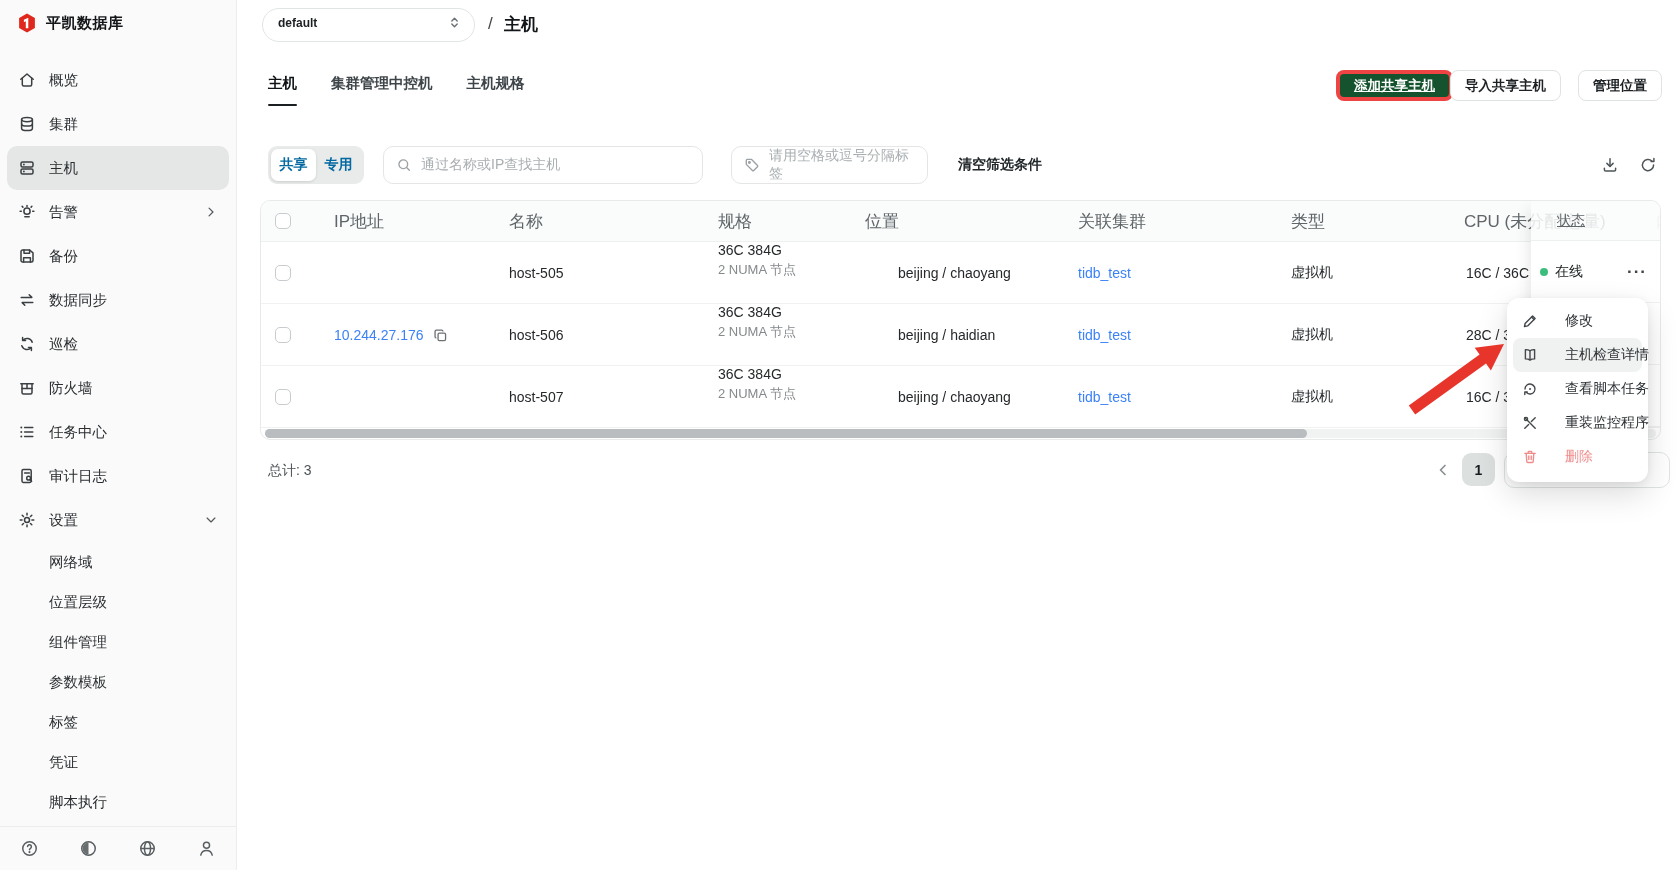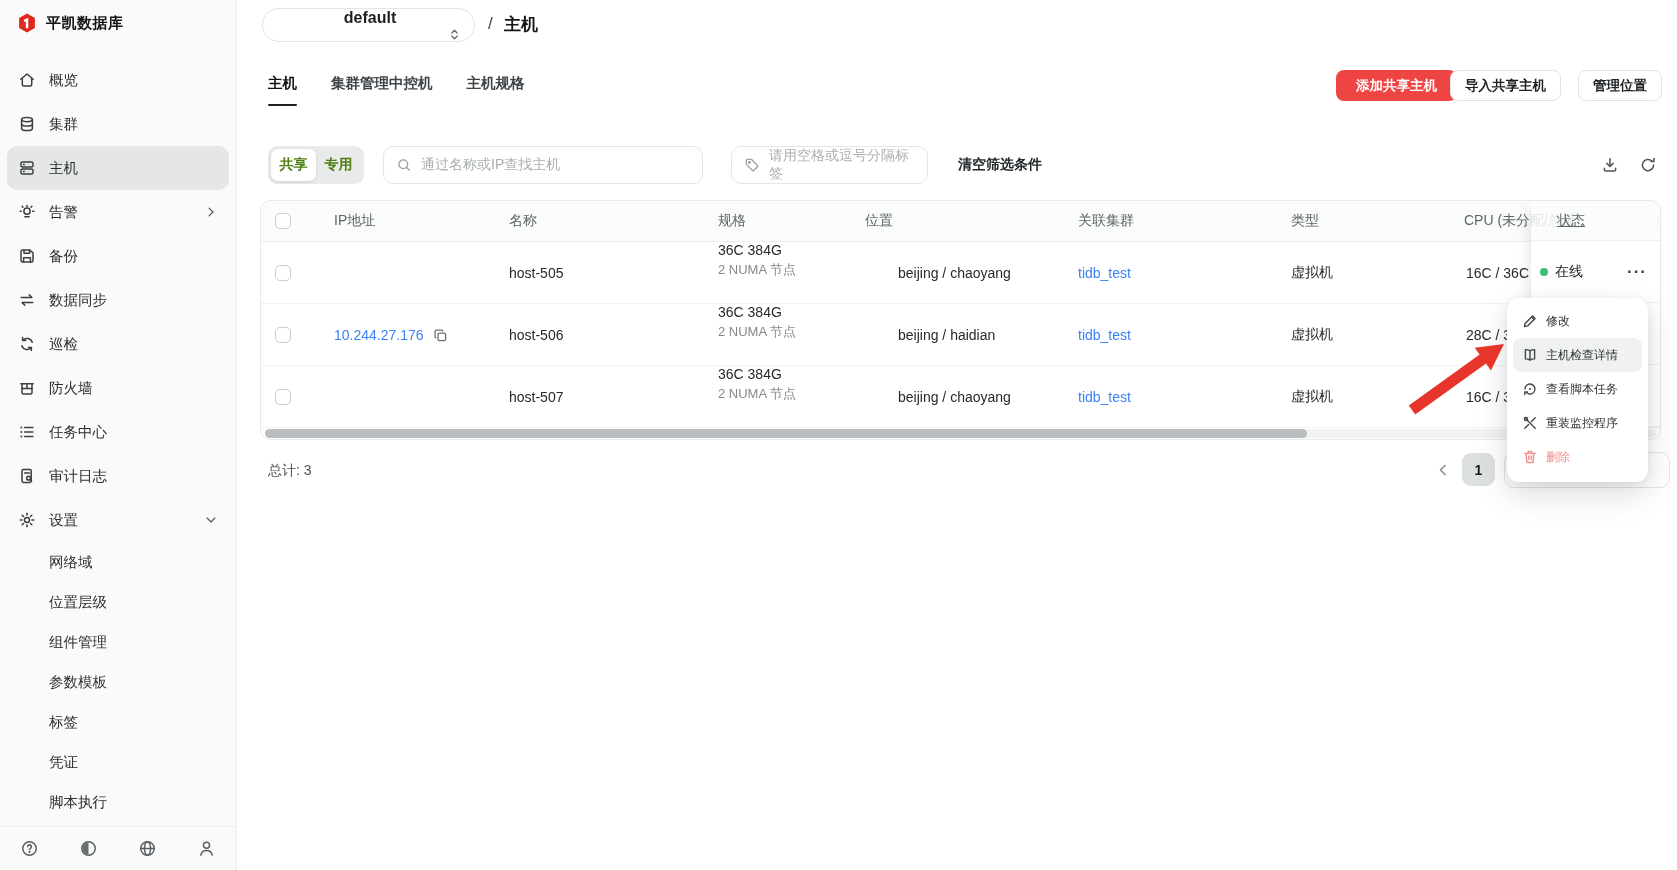--- a/index.html
+++ b/index.html
@@ -11,48 +11,48 @@
   .brand{position:absolute;left:16px;top:12px;display:flex;align-items:center;gap:8px;font-weight:700;font-size:15px;color:#141618;letter-spacing:.5px;}
   .nav{position:absolute;top:58px;left:7px;right:7px;}
   .nav-item{height:44px;display:flex;align-items:center;gap:13px;padding:0 11px;border-radius:10px;font-size:14.5px;font-weight:500;color:#2a2e31;cursor:pointer;}
   .nav-item .ic{width:18px;height:18px;color:#3a3f42;flex:none;}
   .nav-item.active{background:#e4e7e6;}
   .nav-item .chev{margin-left:auto;color:#55595c;width:14px;height:14px;}
   .sub-item{height:40px;display:flex;align-items:center;padding-left:42px;font-size:14.5px;font-weight:500;color:#2a2e31;cursor:pointer;}
   .side-foot{position:absolute;left:0;right:0;bottom:0;height:43px;border-top:1px solid #ececec;display:flex;align-items:center;justify-content:space-around;color:#585e61;}
   .foot-ic{width:19px;height:19px;cursor:pointer;}
   
-  .select-pill{position:absolute;left:262px;top:8px;width:213px;height:34px;border:1px solid #e2e5e5;border-radius:17px;background:#fff;display:flex;align-items:center;padding:0 12px 5px 15px;font-size:16px;font-weight:600;box-sizing:border-box;cursor:pointer;flex-direction:column;}
+  .select-pill{position:absolute;left:262px;top:8px;width:213px;height:34px;border:1px solid #e2e5e5;border-radius:17px;background:#fff;display:flex;align-items:center;padding:0 12px 5px 15px;font-size:12px;font-weight:600;box-sizing:border-box;cursor:pointer;}
   .pill-chev{margin-left:auto;color:#6a7073;width:15px;height:15px;}
   .crumb-sep{position:absolute;left:488px;top:14px;font-size:17px;color:#42484b;}
   .page-title{position:absolute;left:504px;top:13px;font-size:17px;font-weight:700;color:#131619;}
   
   .tabs{position:absolute;left:268px;top:74px;display:flex;gap:34px;font-size:14.5px;font-weight:600;color:#3e4549;}
   .tab{padding-bottom:13px;position:relative;cursor:pointer;}
   .tab.active{color:#0f1315;}
   .tab.active::after{content:"";position:absolute;left:0;right:0;bottom:0;height:2.5px;background:#1b1f21;border-radius:2px;}
   .btn{position:absolute;top:70px;height:31px;border-radius:8px;display:flex;align-items:center;padding:0 14px;font-size:13.5px;font-weight:600;box-sizing:border-box;cursor:pointer;white-space:nowrap;}
-  .btn-primary{left:1336px;background:#ef4444;color:#fff;border:6px solid #ef4444;}
+  .btn-primary{left:1336px;background:#14532d;color:#fff;border:4px solid #ef4444;text-decoration:underline;}
   .btn-outline{background:#fff;border:1px solid #e0e3e3;color:#1d2124;}
   .btn-import{left:1450px;}
   .btn-manage{left:1578px;}
   
   .seg{position:absolute;left:268px;top:146px;width:96px;height:38px;background:#e9ebeb;border-radius:9px;display:flex;padding:3px;box-sizing:border-box;}
-  .seg-opt{flex:1;display:flex;align-items:center;justify-content:center;font-size:14px;font-weight:700;color:#4d7c0f;border-radius:7px;cursor:pointer;}
+  .seg-opt{flex:1;display:flex;align-items:center;justify-content:center;font-size:14px;font-weight:700;color:#0369a1;border-radius:7px;cursor:pointer;}
   .seg-opt.active{background:#fff;box-shadow:0 1px 3px rgba(0,0,0,.12);}
   .inputbox{position:absolute;top:146px;height:38px;border:1px solid #e4e6e6;border-radius:10px;background:#fff;display:flex;align-items:center;gap:9px;padding:0 12px;font-size:14px;color:#a9aeb1;box-sizing:border-box;cursor:text;}
   .inputbox .ic{width:16px;height:16px;color:#9aa0a3;flex:none;}
   .search-box{left:383px;width:320px;}
   .tag-box{left:731px;width:197px;}
   .clear-link{position:absolute;left:958px;top:156px;font-size:14px;font-weight:600;color:#23282b;cursor:pointer;}
   .tool-ic{position:absolute;top:156px;width:18px;height:18px;color:#4e5457;cursor:pointer;}
   .dl-ic{left:1601px;} .rf-ic{left:1639px;}
   
   .table{position:absolute;left:260px;top:200px;width:1401px;height:240px;border:1px solid #e8eaea;border-radius:10px;background:#fff;overflow:hidden;box-sizing:border-box;}
-  .thead{position:relative;height:40px;background:#fafbfb;border-bottom:1px solid #eef0f0;font-size:14px;color:#5f6568;}
+  .thead{position:relative;height:40px;background:#fafbfb;border-bottom:1px solid #eef0f0;font-size:17px;color:#5f6568;}
   .th{position:absolute;top:0;height:40px;display:flex;align-items:center;white-space:nowrap;}
   .checkbox{width:16px;height:16px;border:1.5px solid #c8ccce;border-radius:5px;background:#fff;box-sizing:border-box;cursor:pointer;}
   .row{position:relative;height:62px;border-bottom:1px solid #f0f2f2;box-sizing:border-box;}
   .cell{position:absolute;top:0;height:62px;display:flex;align-items:center;font-size:14px;color:#26292c;white-space:nowrap;}
   .c-check{left:14px;} .c-ip{left:73px;gap:9px;} .c-name{left:248px;} 
   .c-spec{left:457px;flex-direction:column;align-items:flex-start;gap:3px;}
   .c-loc{left:637px;} .c-cluster{left:817px;} .c-type{left:1030px;}
   .c-cpu{left:1140px;width:128px;justify-content:flex-end;} .th-ip{left:73px;} .th-name{left:248px;} .th-spec{left:457px;} .th-loc{left:604px;}
   .th-cluster{left:817px;} .th-type{left:1030px;} .th-cpu{left:1203px;} .th-mem{left:1395px;color:#9ba0a3;opacity:.55;}
   .link{color:#3b82f6;cursor:pointer;text-decoration:none;}
@@ -65,21 +65,21 @@
   .more{margin-left:auto;padding-right:13px;color:#3f4448;font-size:17px;font-weight:700;letter-spacing:1px;cursor:pointer;line-height:1;}
   .hscroll{position:absolute;left:4px;top:228px;width:1391px;height:9px;border-radius:5px;background:#f1f2f2;}
   .hthumb{position:absolute;left:0;top:0;width:1042px;height:9px;border-radius:5px;background:#b9bdbf;cursor:grab;}
   
   .total{position:absolute;left:268px;top:462px;font-size:14px;color:#4d5356;}
   .pg-prev{position:absolute;left:1434px;top:461px;width:18px;height:18px;color:#8a9093;cursor:pointer;}
   .pg-1{position:absolute;left:1462px;top:453px;width:33px;height:33px;background:#dce1e0;border-radius:9px;display:flex;align-items:center;justify-content:center;font-size:14px;font-weight:600;color:#181c1e;cursor:pointer;}
   .pg-size{position:absolute;left:1504px;top:452px;width:166px;height:36px;border:1px solid #e1e4e4;border-radius:10px;background:#fff;z-index:1;box-sizing:border-box;cursor:pointer;}
   
   .menu{position:absolute;left:1507px;top:298px;width:141px;height:184px;background:#fff;border-radius:12px;box-shadow:0 12px 32px rgba(0,0,0,.14),0 2px 8px rgba(0,0,0,.07);z-index:30;padding:6px;box-sizing:border-box;}
-  .menu-item{height:34px;display:flex;align-items:center;gap:8px;padding:0 9px;border-radius:8px;font-size:12px;color:#2c3134;cursor:pointer;white-space:nowrap;}
+  .menu-item{height:34px;display:flex;align-items:center;gap:27px;padding:0 9px;border-radius:8px;font-size:14px;color:#2c3134;cursor:pointer;white-space:nowrap;}
   .menu-item .mi{width:16px;height:16px;color:#44484b;flex:none;}
   .menu-item.hl{background:#f0f2f2;}
   .menu-item.danger{color:#ef8d8d;}
   .menu-item.danger .mi{color:#ef8d8d;}
   .red-arrow{position:absolute;left:1408px;top:336px;z-index:40;pointer-events:none;}
 </style>
 </head>
 <body>
 
 <div class="screen">

